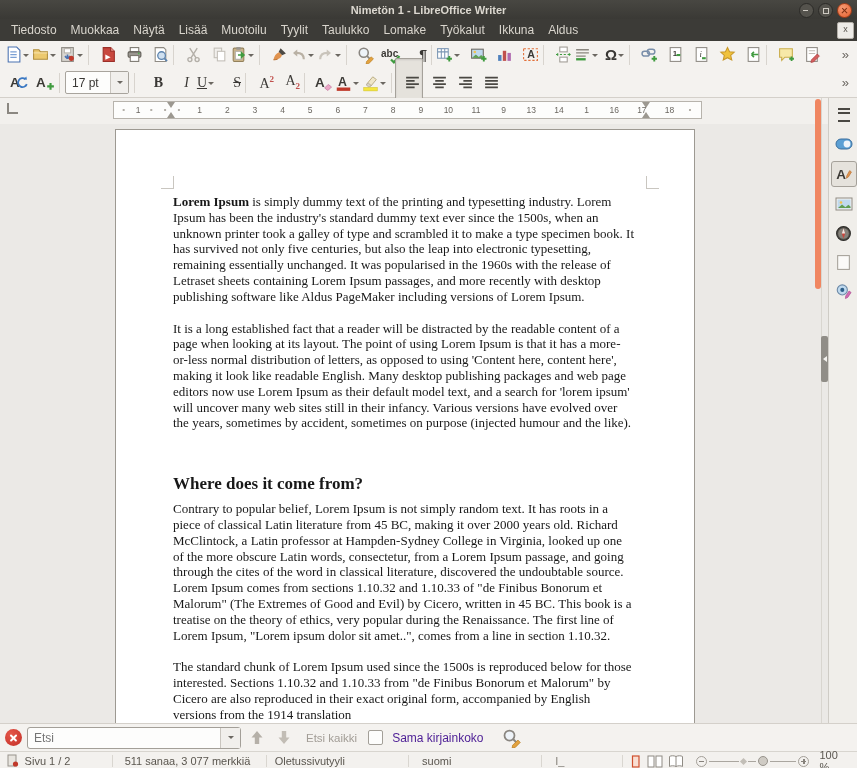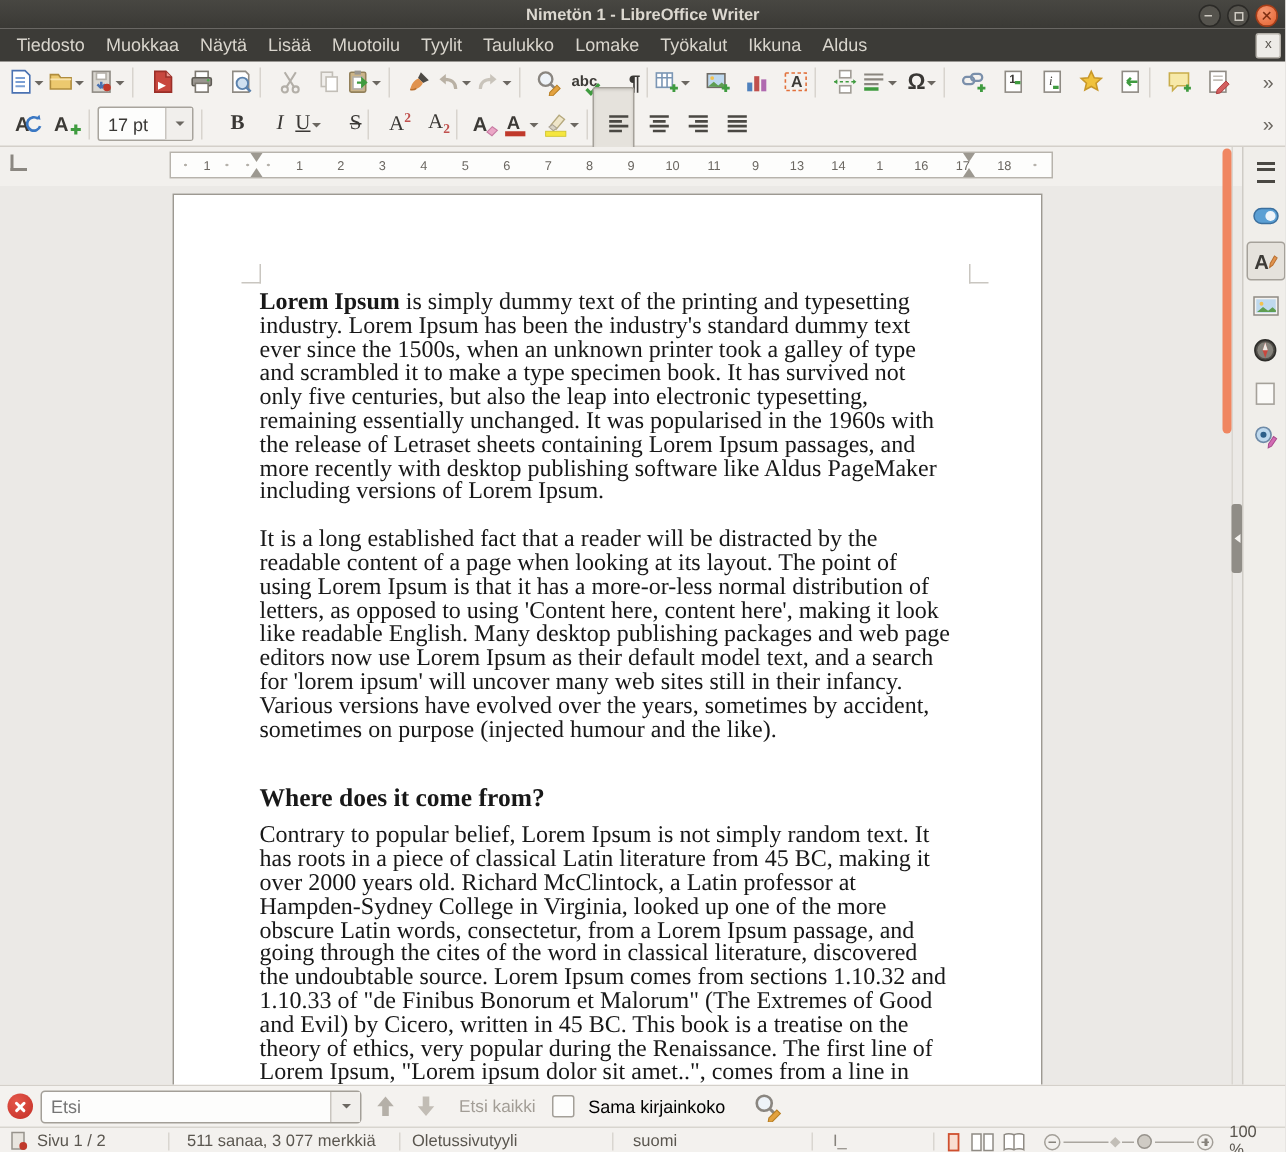--- a/index.html
+++ b/index.html
@@ -50,22 +50,22 @@
   .ind-up{border-bottom:6px solid #9c9890;bottom:0;}
 
   .viewport{position:absolute;left:0;top:26px;width:823px;height:599px;background:#ebe9e6;overflow:hidden;}
   .page{position:absolute;left:115px;top:5px;width:580px;height:660px;background:#ffffff;border:1px solid #9d9992;box-sizing:border-box;}
   .corner{position:absolute;width:12px;height:12px;border-bottom:1px solid #c9c6c0;}
   .corner.cl{left:45px;top:46px;border-right:1px solid #c9c6c0;}
   .corner.cr{left:530px;top:46px;border-left:1px solid #c9c6c0;}
   .doc{position:absolute;left:57px;top:64px;width:473px;font-family:"Liberation Serif",serif;color:#181818;}
   .doc-h{font-size:17px;font-weight:bold;line-height:20px;margin:22px 0 7px 0;}
   .doc-h.first{margin-top:0;}
-  .doc-h.gap-large{margin-top:28px;}
-  .doc-p{font-size:16px;line-height:15.8px;margin:0 12px 16px 0;}
+  .doc-h.gap-large{margin-top:43px;}
+  .doc-p{font-size:13px;line-height:15.8px;margin:0 12px 16px 0;}
 
   .scroll-track{position:absolute;left:821px;top:0;bottom:0;width:1px;background:#d9d6d0;}
   .scroll-thumb{position:absolute;left:815px;top:1px;width:6px;height:190px;background:#f08661;border-radius:3px;}
   .splitter{position:absolute;left:821px;top:238px;width:7px;height:46px;background:#908d87;border-radius:2px;display:flex;align-items:center;justify-content:center;}
   .splitter .arr{width:0;height:0;border:3px solid transparent;border-right:4px solid #f4f2ef;margin-right:2px;}
 
   .side-strip{position:absolute;left:828px;top:0;bottom:0;width:29px;background:#f0eeea;border-left:1px solid #cfccc6;display:flex;flex-direction:column;align-items:center;}
   .side-btn{width:24px;height:24px;margin-top:5px;display:flex;align-items:center;justify-content:center;border-radius:3px;}
   .side-btn.active{background:#e5e2dc;border:1px solid #a5a19a;}
   .burger{width:12px;height:10px;border-top:2px solid #4a4843;border-bottom:2px solid #4a4843;position:relative;}
@@ -75,21 +75,21 @@
   .findbar{height:27px;border-top:1px solid #d4d0ca;background:#f4f2ef;display:flex;align-items:center;padding:0 5px;gap:5px;}
   .find-close{width:17px;height:17px;border-radius:50%;background:radial-gradient(circle at 35% 30%,#e4574a,#c42f27);position:relative;flex:none;}
   .find-close .x1,.find-close .x2{position:absolute;left:4px;top:7.6px;width:9px;height:1.8px;background:#fff;border-radius:1px;}
   .find-close .x1{transform:rotate(45deg);} .find-close .x2{transform:rotate(-45deg);}
   .find-combo{width:212px;height:20px;background:#fdfdfc;border:1px solid #a39f98;border-radius:3px;display:flex;align-items:center;}
   .find-combo input{border:none;outline:none;background:transparent;flex:1;font-size:12px;padding:0 6px;font-family:"Liberation Sans",sans-serif;color:#c2410c;}
   .find-combo .arrowbox{width:19px;align-self:stretch;border-left:1px solid #c9c5bf;display:flex;align-items:center;justify-content:center;background:#f1efec;}
   .nav-arrow{width:22px;height:22px;display:flex;align-items:center;justify-content:center;}
   .find-all{font-size:11.5px;color:#a29d96;padding:0 6px;}
   .chk{width:13px;height:13px;background:#fdfdfc;border:1px solid #a39f98;border-radius:2px;flex:none;}
-  .chk-label{font-size:12px;color:#000000;margin-left:4px;}
+  .chk-label{font-size:12px;color:#4c1d95;margin-left:4px;}
   .findbar .tbtn{margin-left:8px;}
 
   
   .statusbar{height:18px;background:#f3f1ee;border-top:1px solid #d8d5cf;display:flex;align-items:center;font-size:11px;color:#5a564f;}
   .st-sep{width:1px;height:12px;background:#d9d6d0;flex:none;}
   .st-cell{display:flex;align-items:center;height:100%;box-sizing:border-box;}
   .zoom-widget{display:flex;align-items:center;gap:2px;}
   .zoom-circle{width:11px;height:11px;border:1px solid #a39f98;border-radius:50%;position:relative;box-sizing:border-box;}
   .zoom-circle .h{position:absolute;left:2px;top:4px;width:5px;height:1.2px;background:#86827b;}
   .zoom-circle .v{position:absolute;left:3.9px;top:2px;width:1.2px;height:5px;background:#86827b;}

